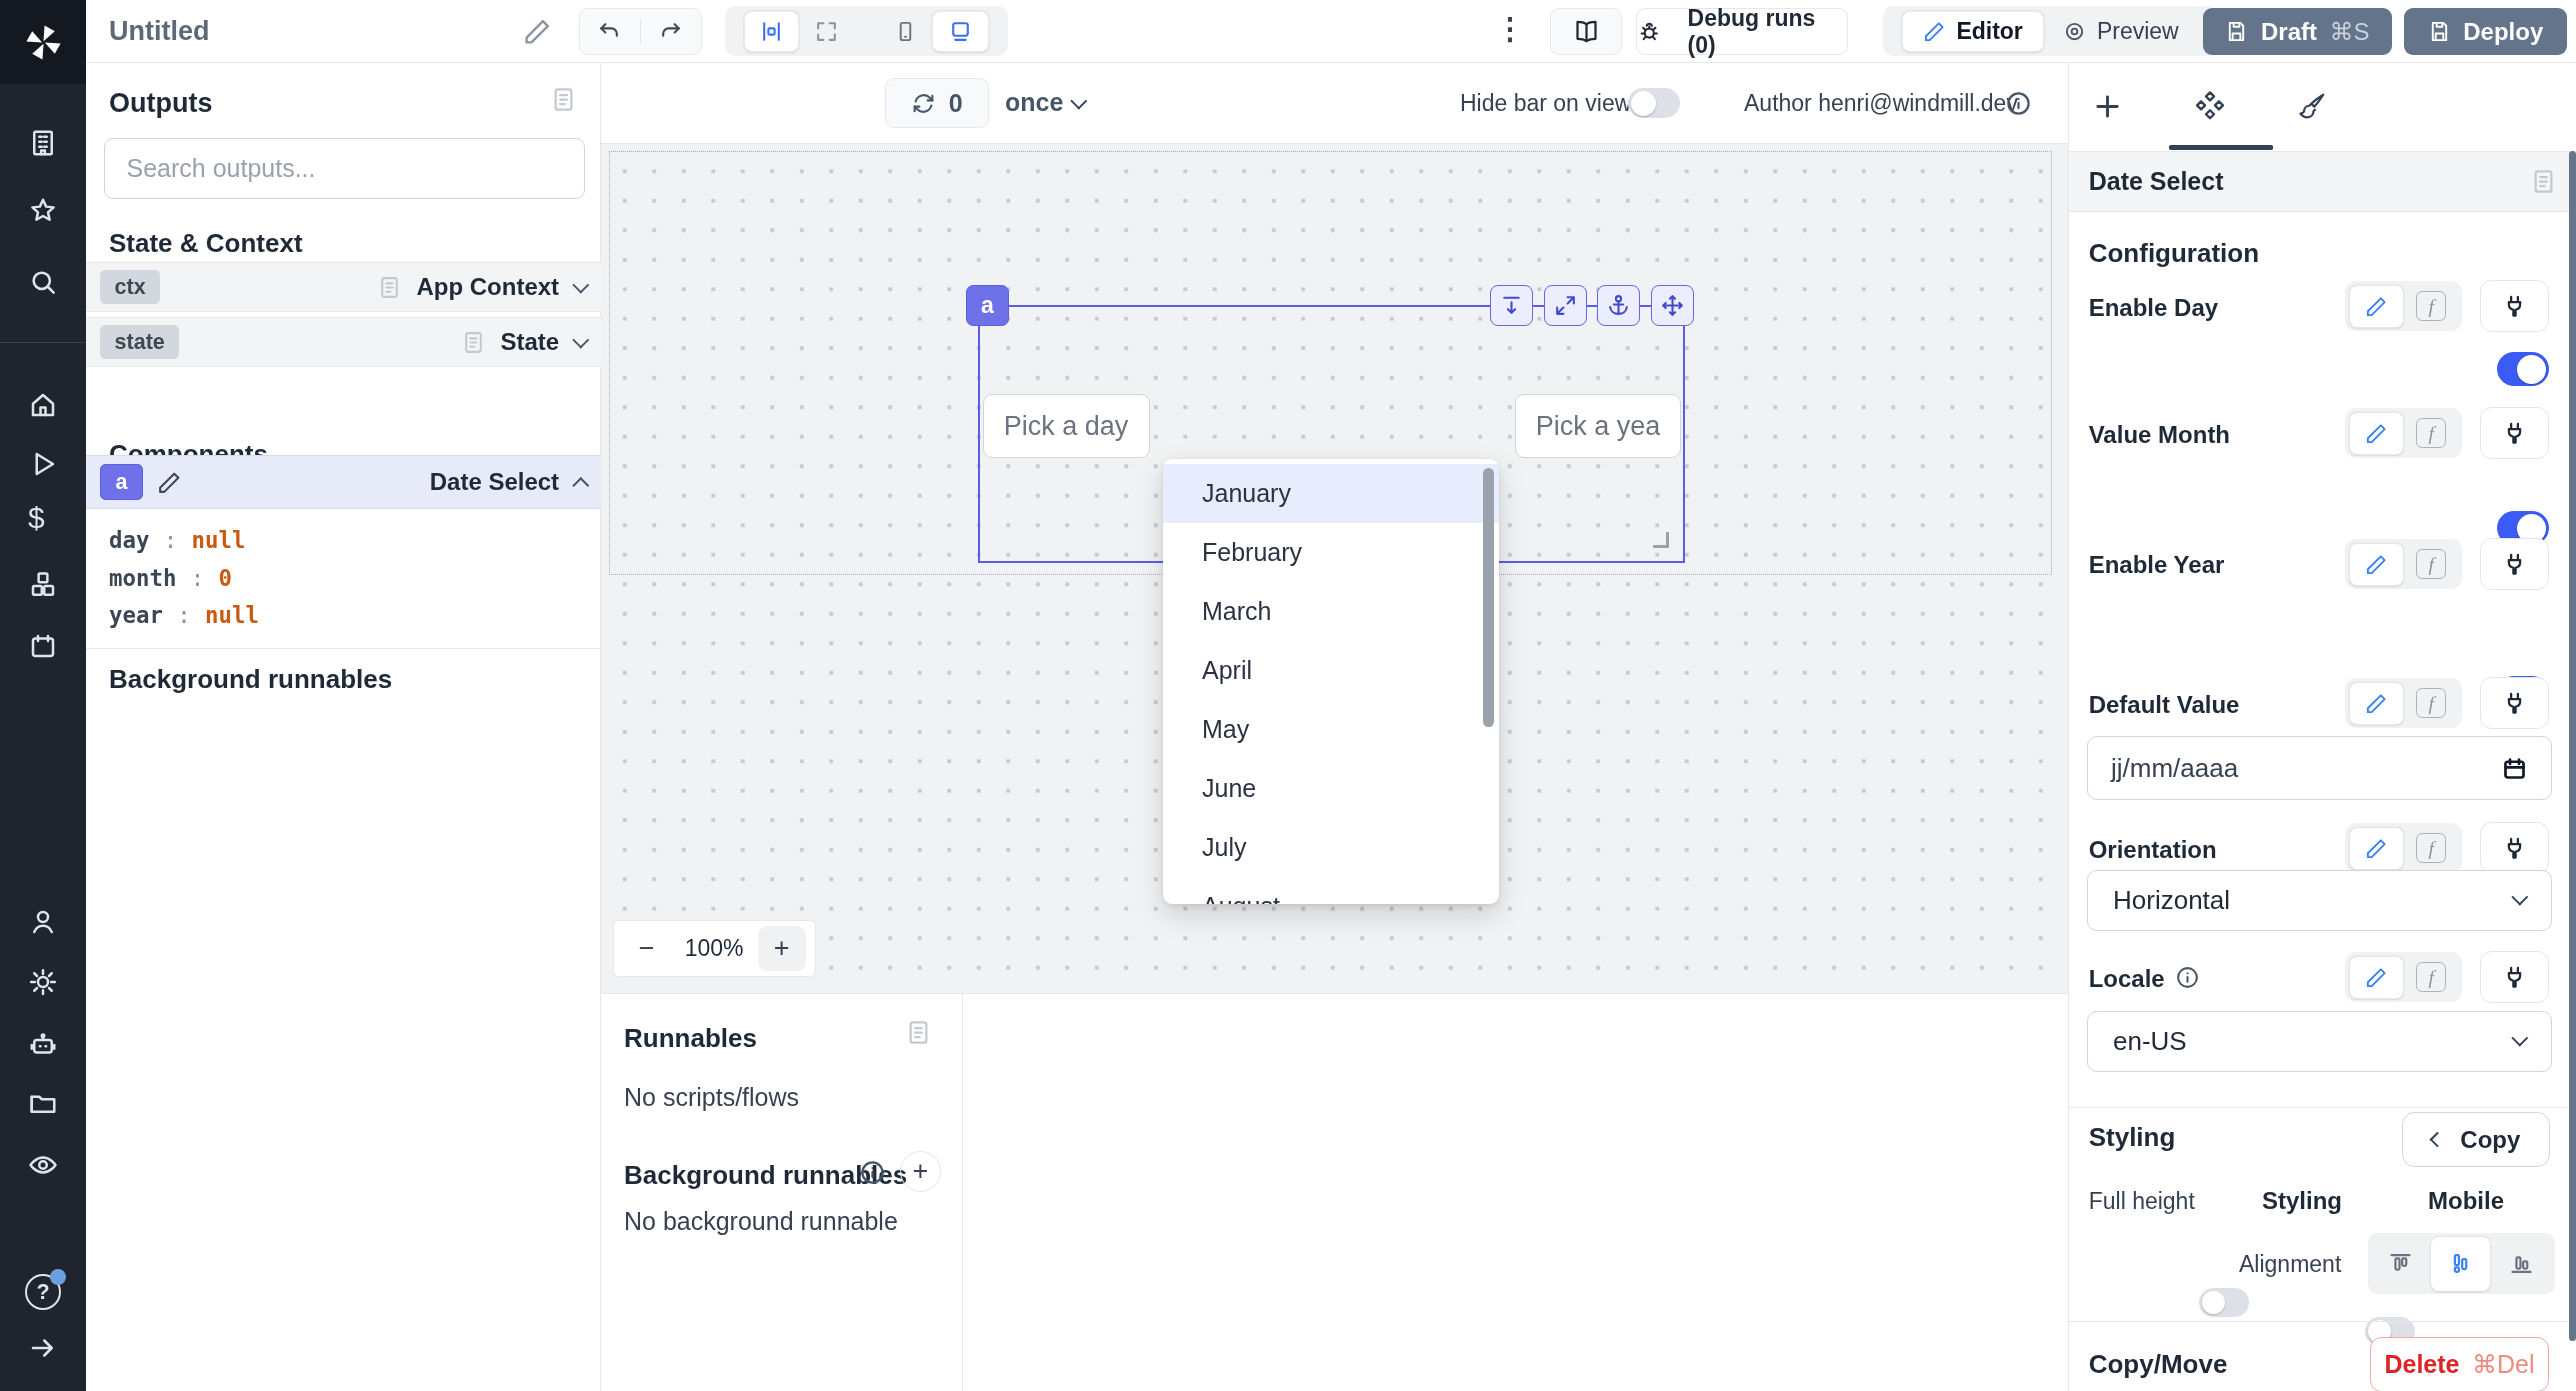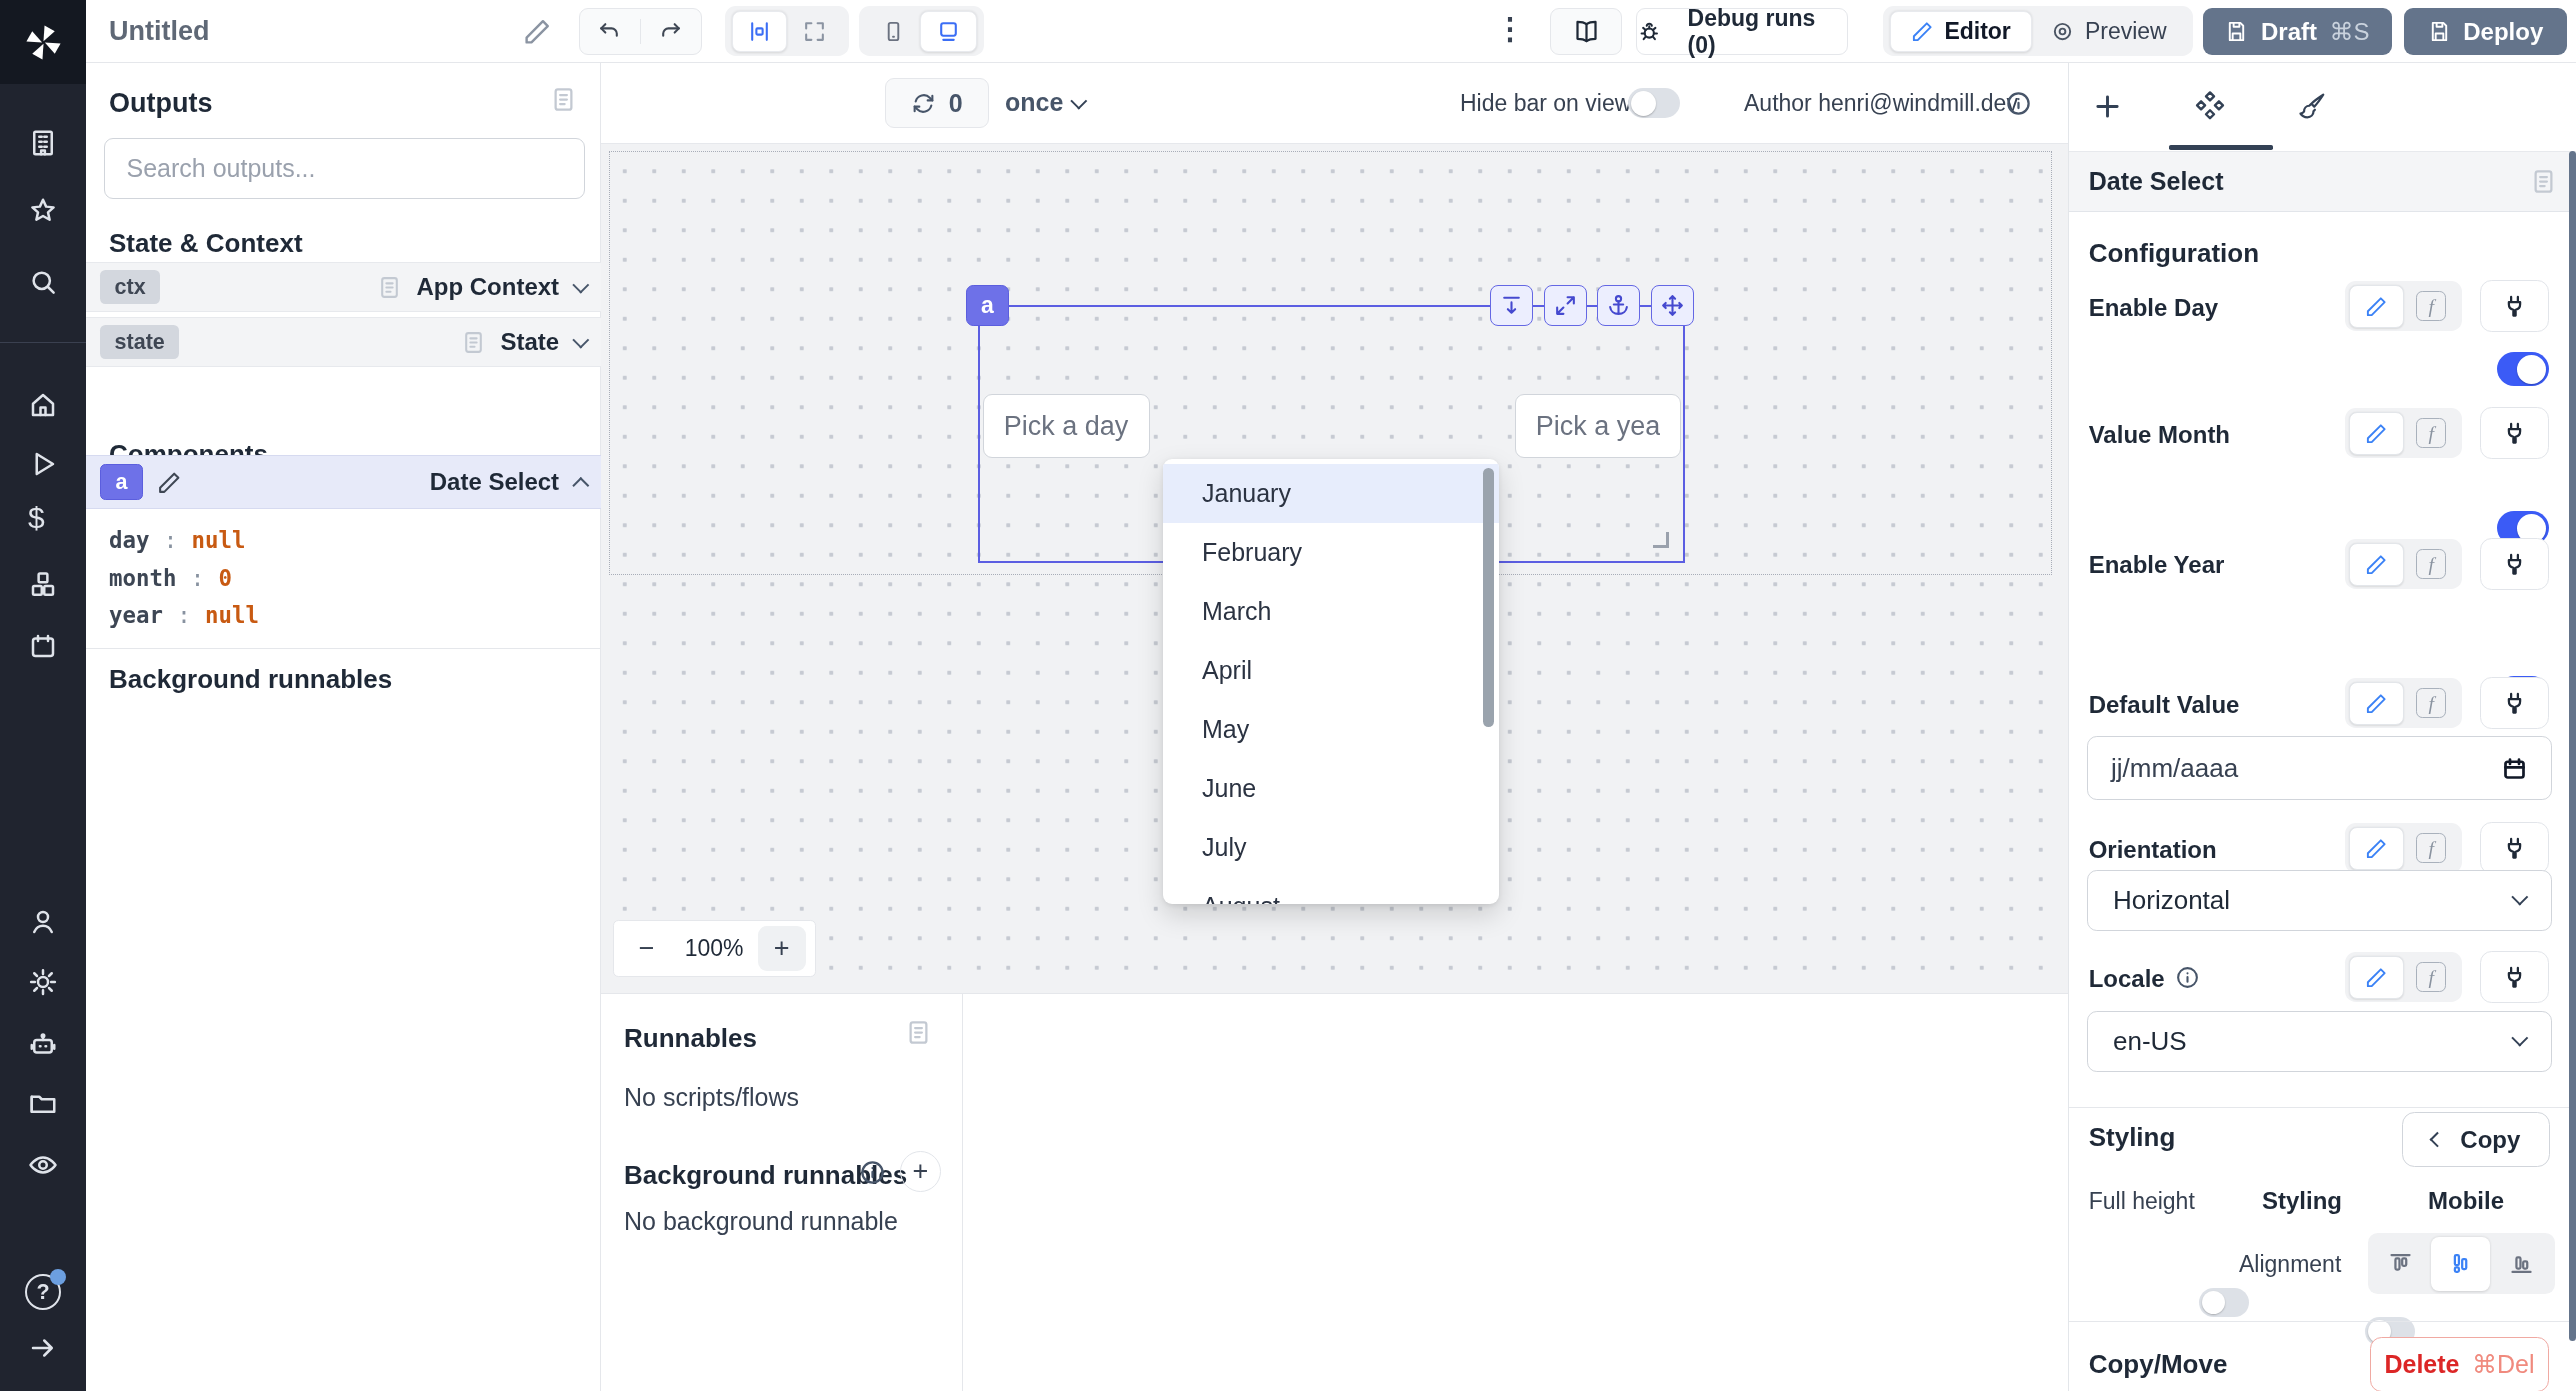--- a/index.html
+++ b/index.html
@@ -16,21 +16,21 @@
   .rail-div { left:0; top:342px; width:86px; height:0.9px; background:#3a4050; }
   .dollar { font-size:30px; color:#dfe3ea; font-weight:400; }
   .help-circ { width:36px; height:36px; border:2.2px solid #dfe3ea; border-radius:50%;
     display:flex; align-items:center; justify-content:center; font-size:21.5px; font-weight:700; color:#dfe3ea; }
   .help-dot { position:absolute; right:-5.4px; top:-5.4px; width:16px; height:16px; border-radius:50%; background:#6c9fe0; }
 
   
   #topbar { left:86px; top:0; width:2490px; height:63px; background:#fff; border-bottom:0.9px solid #e5e7eb; }
   .tb-title { font-size:27px; font-weight:600; color:#5f6876; }
   .btn-frame { background:#f9fafb; border:0.9px solid #e5e7eb; border-radius:9px; display:flex; align-items:center; }
-  .seg-wrap { background:#f1f2f4; border-radius:10.7px; display:flex; align-items:center; padding:7px; }
+  .seg-wrap { background:#f1f2f4; border-radius:10.7px; display:flex; align-items:center; padding:19px; }
   .seg-btn { height:41px; display:flex; align-items:center; justify-content:center; gap:10.7px; border-radius:8px; padding:0 19.7px; }
   .seg-active { background:#fff; box-shadow:0 0.9px 2.7px rgba(0,0,0,.12); border:0.9px solid #e8eaee; }
   .slate-btn { background:#64748b; border-radius:9px; color:#fff; font-weight:600; font-size:24px;
     display:flex; align-items:center; justify-content:center; gap:12.5px; }
   .shortcut { color:#c9d2dd; font-weight:500; }
   .kebab { font-size:30px; color:#374151; font-weight:700; letter-spacing:0; }
 
   
   #outputs { left:86px; top:63px; width:515px; height:1329px; background:#fff; border-right:0.9px solid #e5e7eb; }
   .panel-h { font-size:26px; font-weight:700; color:#1f2937; }

